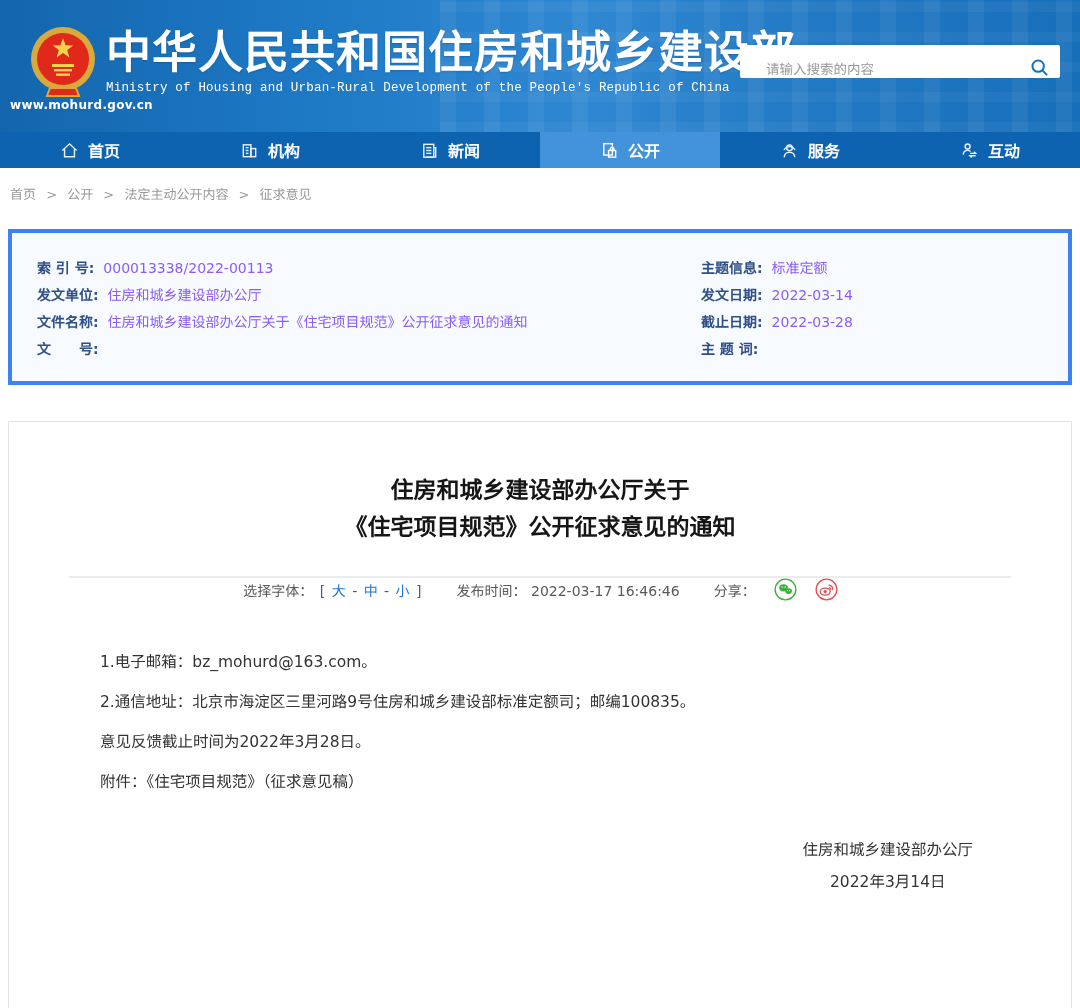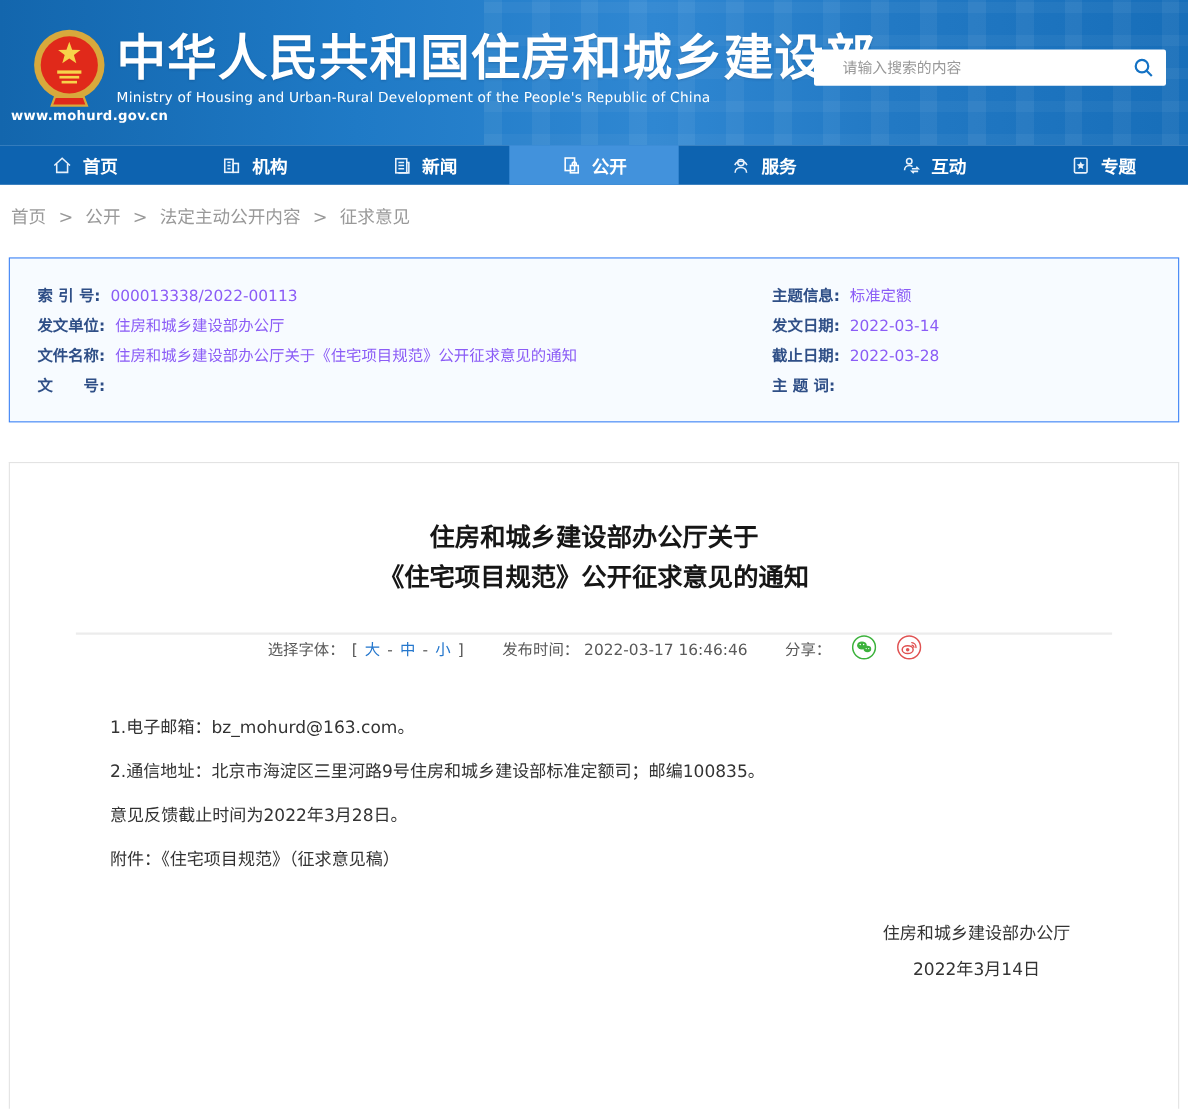--- a/index.html
+++ b/index.html
@@ -22,49 +22,49 @@
       repeating-linear-gradient(0deg, rgba(255,255,255,0.05) 0 10px, rgba(255,255,255,0) 10px 30px);
     opacity:.8;
   }
   .emblem-wrap { position:absolute; left:30px; top:26px; width:66px; text-align:center; }
   .site-url {
     position:absolute; left:10px; top:98px; width:130px;
     color:#fff; font-size:12px; font-weight:bold; letter-spacing:.3px; text-align:right;
   }
   .title-block { position:absolute; left:106px; top:32px; color:#fff; }
   .title-cn { font-size:45px; font-weight:bold; letter-spacing:1px; line-height:42px; text-shadow:0 1px 2px rgba(0,40,80,.25); }
-  .title-en { font-size:12.5px; margin-top:7px; letter-spacing:.2px; }
+  .title-en { font-size:12.5px; margin-top:7px; letter-spacing:.2px;font-family:Liberation Mono, monospace; }
   .search-box {
     position:absolute; right:20px; top:45px; width:320px; height:33px;
-    background:#fff; border-radius:2px; display:flex; align-items:center; padding:0 10px 0 24px;
+    background:#fff; border-radius:2px; display:flex; align-items:flex-end; padding:0 10px 0 24px;
   }
   .search-box input {
     flex:1; border:none; outline:none; font-size:13.5px; color:#333; background:transparent;
     font-family:inherit;
   }
   .search-box input::placeholder { color:#999; }
   .search-btn { width:22px; height:22px; display:flex; align-items:center; justify-content:center; cursor:pointer; background:none; border:none; padding:0; }
 
   
   .nav { display:flex; height:36px; background:#0d63b0; }
   .nav-item {
     flex:1; display:flex; align-items:center; justify-content:center; gap:9px;
     color:#fff; font-size:16px; font-weight:bold; cursor:pointer;
   }
   .nav-item.active { background:#4292dc; }
   .nav-item svg { display:block; }
 
   
-  .breadcrumb { padding:16px 10px 26px; font-size:16px; color:#999; }
+  .breadcrumb { padding:16px 10px 26px; font-size:13px; color:#999; }
   .breadcrumb .crumb { color:#999; cursor:pointer; }
   .breadcrumb .sep { margin:0 6px; color:#999; }
 
   
   .info-card {
-    margin:0 8px; border:1px solid #3b82f6; background:#f7fbff;
+    margin:0 8px; border:4px solid #3b82f6; background:#f7fbff;
     padding:22px 25px 18px; display:flex;
   }
   .info-col.left { width:66%; }
   .info-col.right { flex:1; }
   .info-row { display:flex; font-size:14px; line-height:27px; }
   .info-label { color:#2f4f87; font-weight:bold; white-space:pre; flex:0 0 auto; margin-right:9px; }
   .info-value { color:#8b5cf6; }
 
   
   .content-card {
@@ -172,27 +172,20 @@
     </svg>
     <span>服务</span>
   </div>
   <div class="nav-item">
     <svg width="19" height="19" viewBox="0 0 20 20" fill="none" stroke="#e8f1fb" stroke-width="1.5">
       <circle cx="8" cy="5.8" r="2.6"></circle>
       <path d="M3.5 14.5 c0-2.8 2-4.6 4.5-4.6 1.2 0 2.3.4 3.1 1.1"></path>
       <path d="M10.5 13 h6 l-1.8-1.8 M16.5 15.6 h-6 l1.8 1.8"></path>
     </svg>
     <span>互动</span>
-  </div>
-  <div class="nav-item">
-    <svg width="19" height="19" viewBox="0 0 20 20" fill="none" stroke="#e8f1fb" stroke-width="1.5">
-      <rect x="4" y="3" width="12" height="14" rx="1"></rect>
-      <path d="M10 6.2 l1.15 2.35 2.6.35 -1.9 1.8.5 2.6 -2.35-1.25 -2.35 1.25.5-2.6 -1.9-1.8 2.6-.35z" fill="#e8f1fb" stroke="none"></path>
-    </svg>
-    <span>专题</span>
   </div>
 </div>
 
 <div class="breadcrumb">
   <span class="crumb">首页</span>
   <span class="sep">&gt;</span>
   <span class="crumb">公开</span>
   <span class="sep">&gt;</span>
   <span class="crumb">法定主动公开内容</span>
   <span class="sep">&gt;</span>

